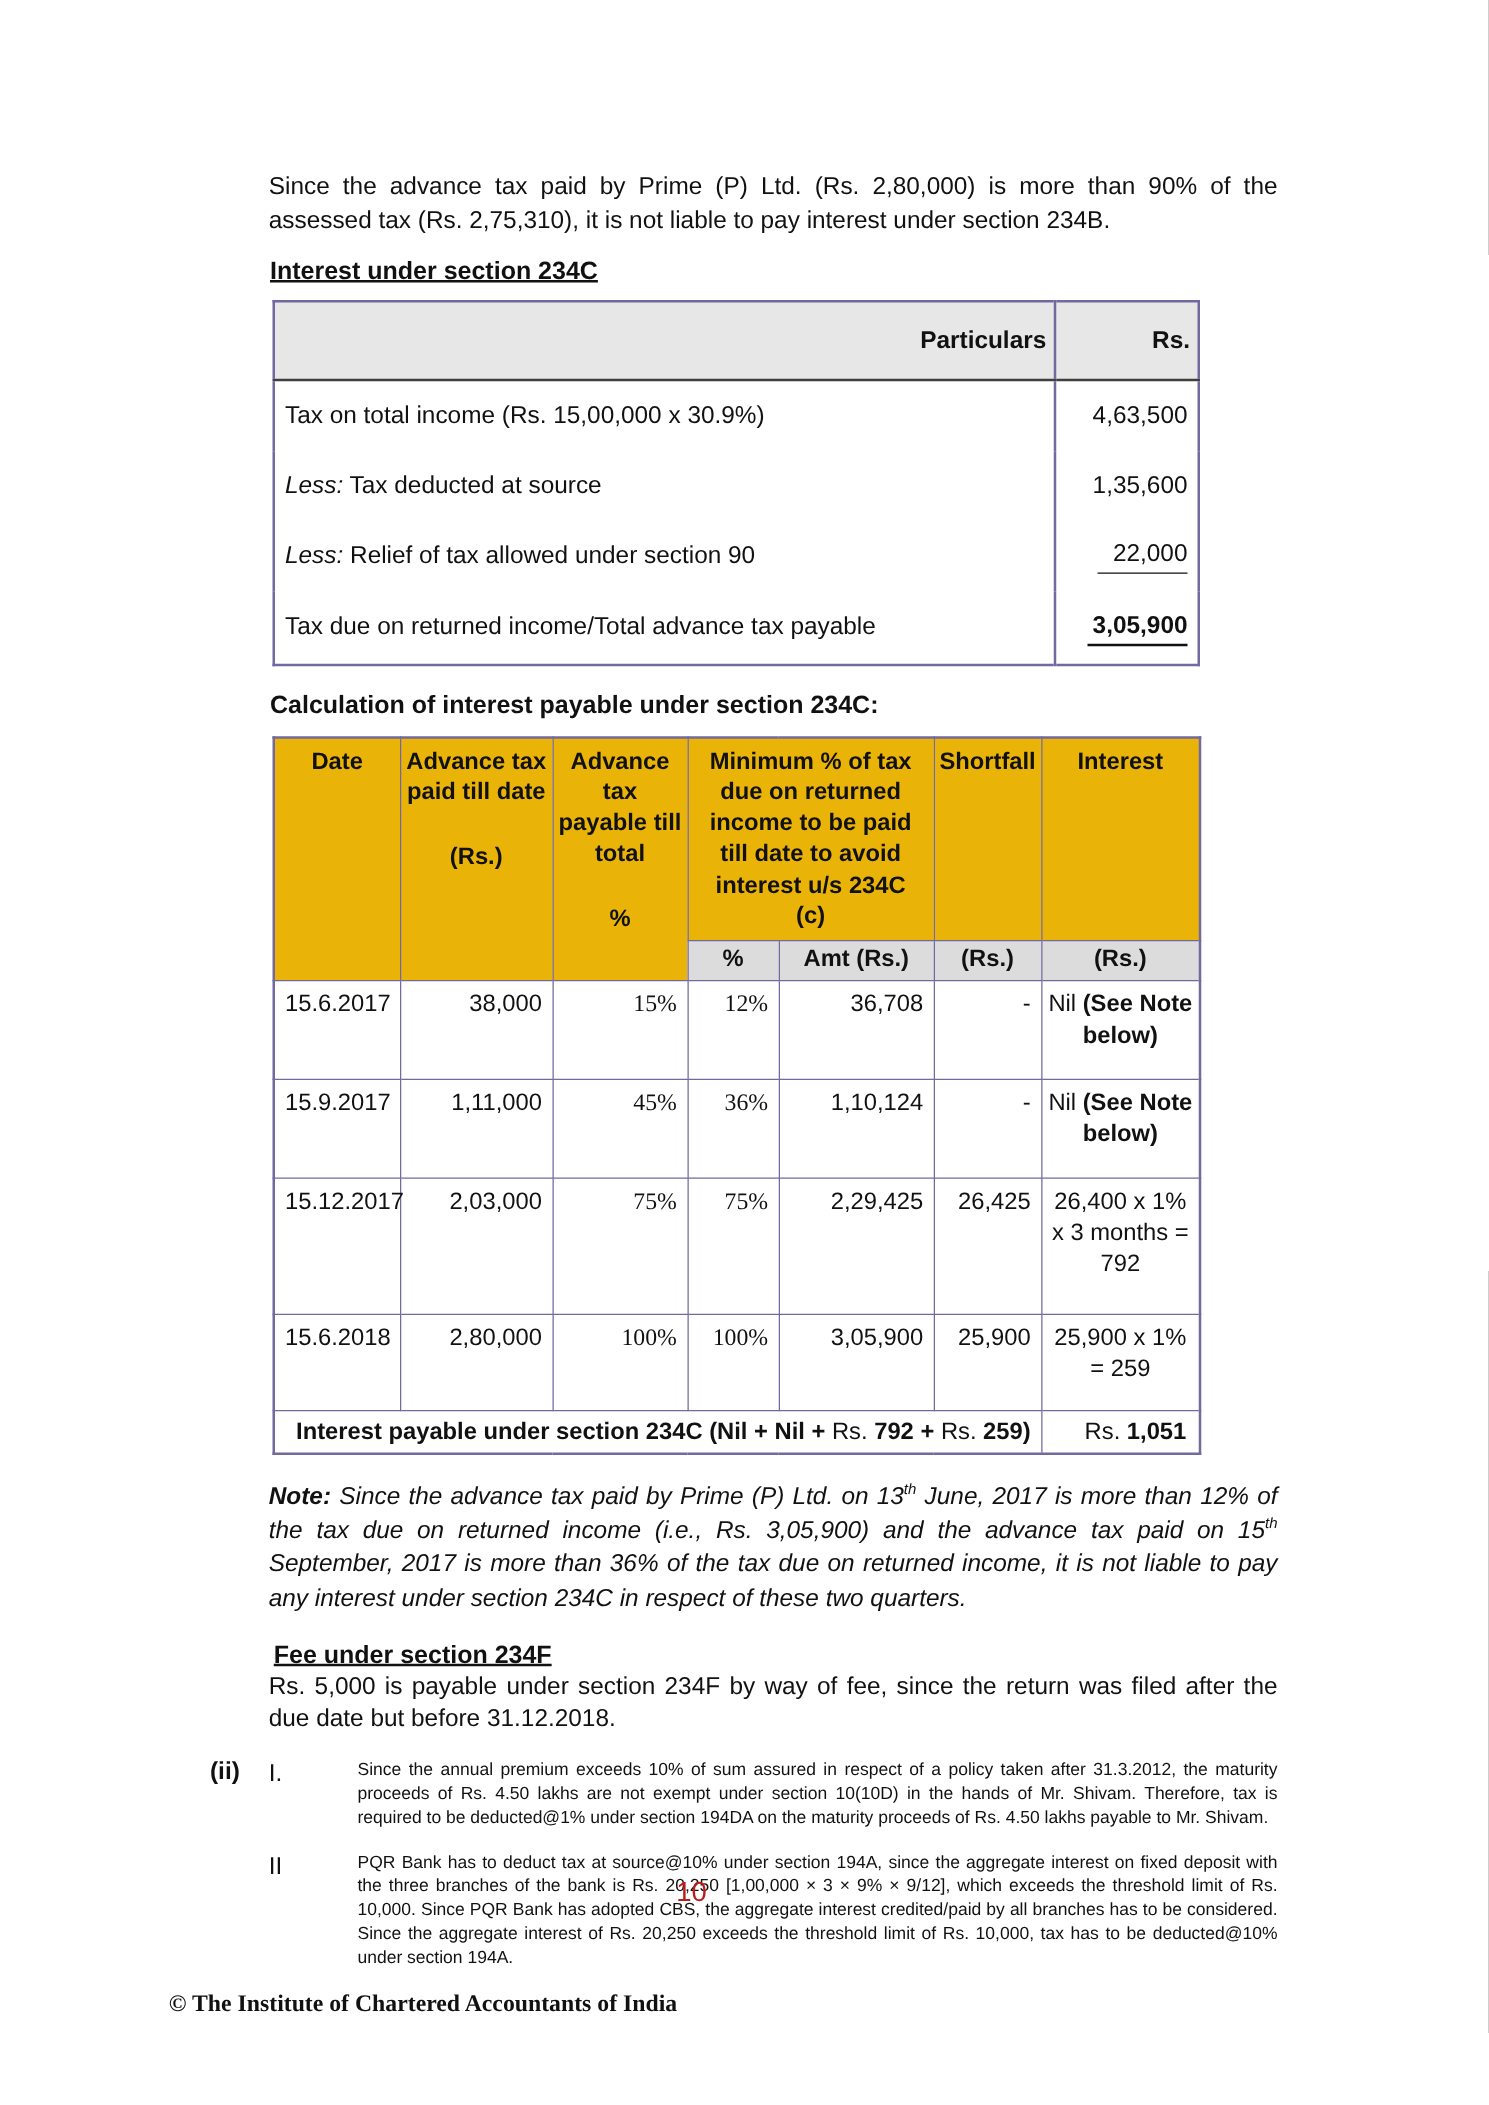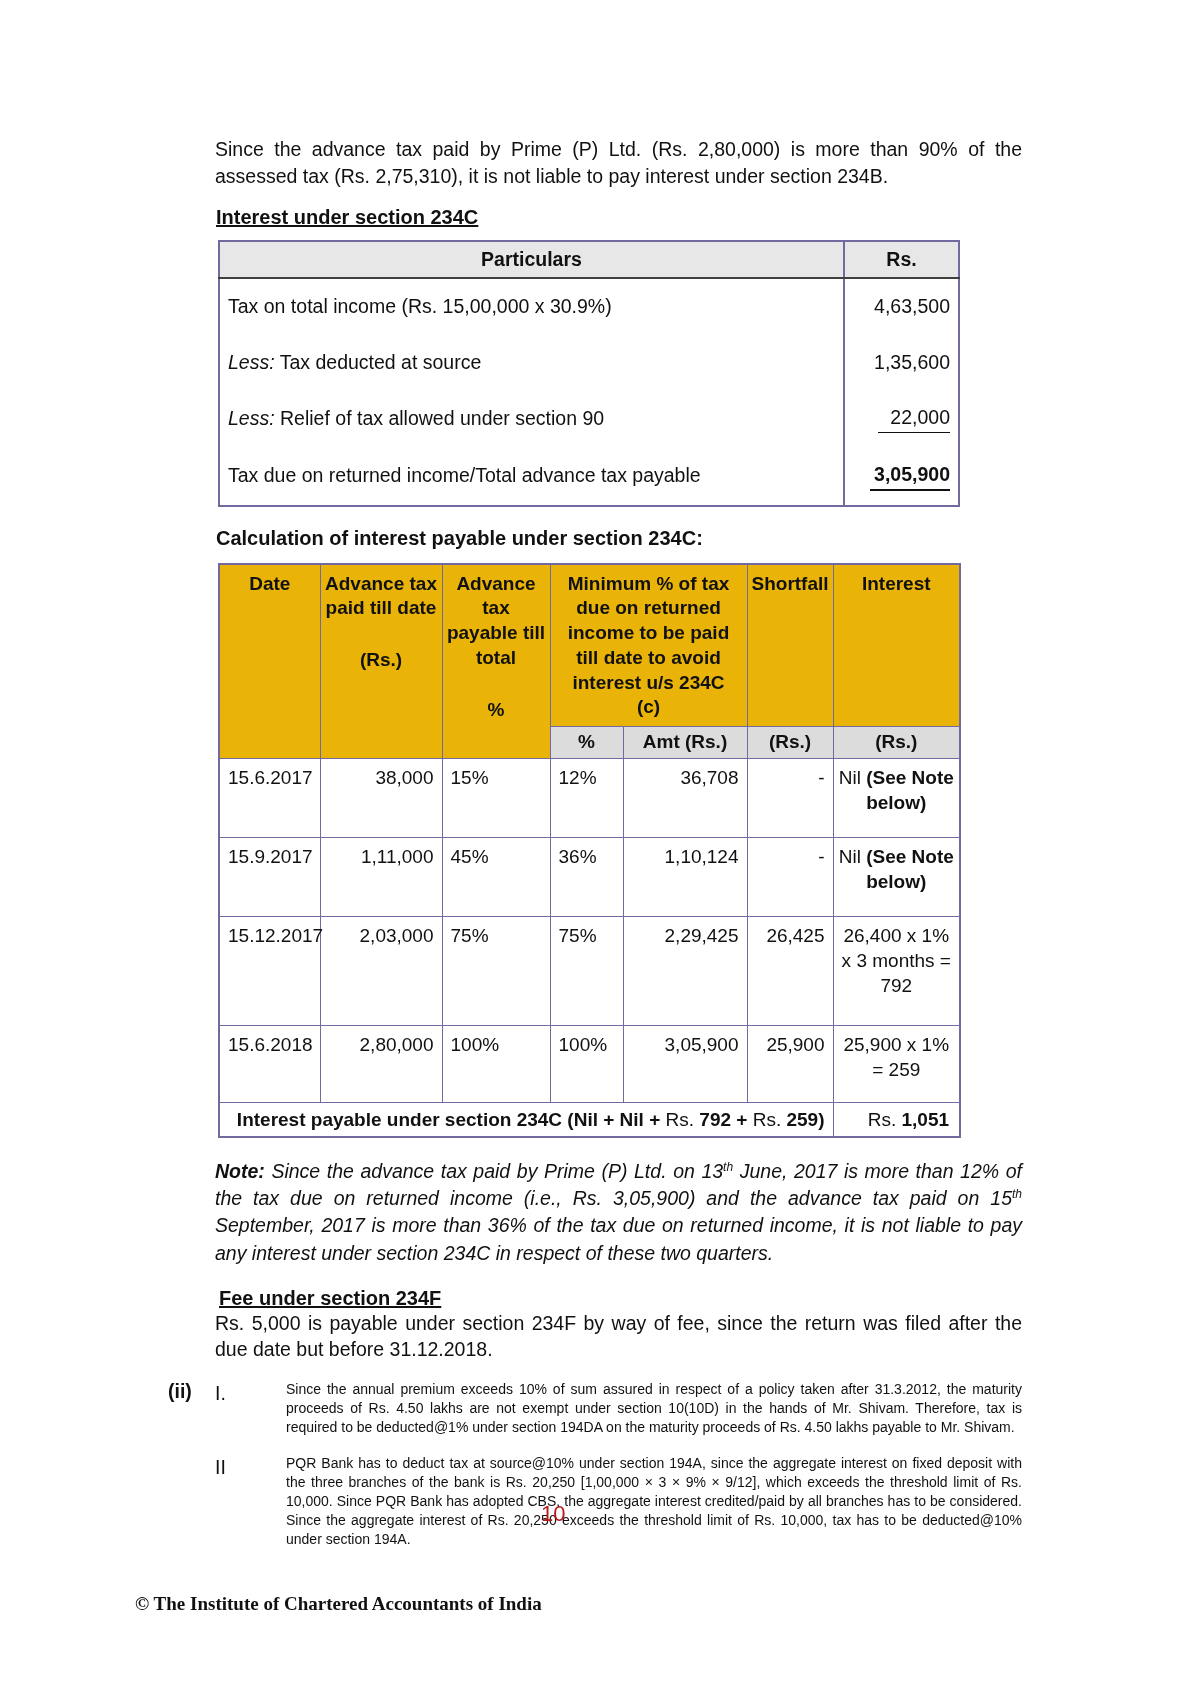--- a/index.html
+++ b/index.html
@@ -20,22 +20,22 @@
   .calc-heading {
     font-size:20px; font-weight:bold; margin:20px 0 0 1px;
   }
   
   table.t1 {
     border-collapse:collapse; table-layout:fixed; width:740px;
     margin-top:11px; margin-left:3px; font-size:19.5px;
   }
   table.t1 { border:2px solid #73699f; }
   .t1 th {
-    background:#e7e7e7; font-weight:bold; text-align:center;
-    padding:6px 6px; border-bottom:2px solid #3f3f3f;
+    background:#e7e7e7; font-weight:bold; text-align:right;
+    padding:19px 6px; border-bottom:2px solid #3f3f3f;
   }
   .t1 td { padding:14px 8px; line-height:1.42; }
   .t1 .amt-col { border-left:2px solid #73699f; }
   .t1 td.amt-col { text-align:right; }
   .it { font-style:italic; }
   .u-amt { display:inline-block; border-bottom:1.5px solid #111; padding-left:12px; }
   .bu-amt { display:inline-block; font-weight:bold; border-bottom:2px solid #111; padding-left:4px; }
   
   table.t2 {
     border-collapse:collapse; table-layout:fixed; width:741px;
@@ -45,21 +45,21 @@
   .t2 th, .t2 td { border:1px solid #73699f; }
   .t2 th {
     background:#eab308; font-weight:bold; text-align:center;
     vertical-align:top; padding:7px 4px 6px 4px; line-height:1.3;
   }
   .t2 tr.h2row th { background:#dcdcdc; padding:3px 4px; }
   .t2 .unit-gap { margin-top:27px; }
   .t2 td { vertical-align:top; padding:6px 8px; line-height:1.32;text-align:right; }
   .t2 td.c-date { text-align:center; }
   .t2 td.c-num { text-align:right; }
-  .t2 td.c-pct { text-align:left; }
+  .t2 td.c-pct { text-align:right;font-family:Liberation Serif, serif; }
   .t2 td.c-int { text-align:center; padding:6px 4px; }
   .t2 tr.r1 td, .t2 tr.r2 td { height:66px; }
   .t2 tr.r3 td { height:96px; }
   .t2 tr.r4 td { height:64px; }
   .t2 .hdr-tall { height:152px; }
   .bold { font-weight:bold; }
   .t2 td.total-label { padding:4px 8px; }
   .t2 td.total-amt { text-align:right; padding:4px 10px; }
   
   .note {

